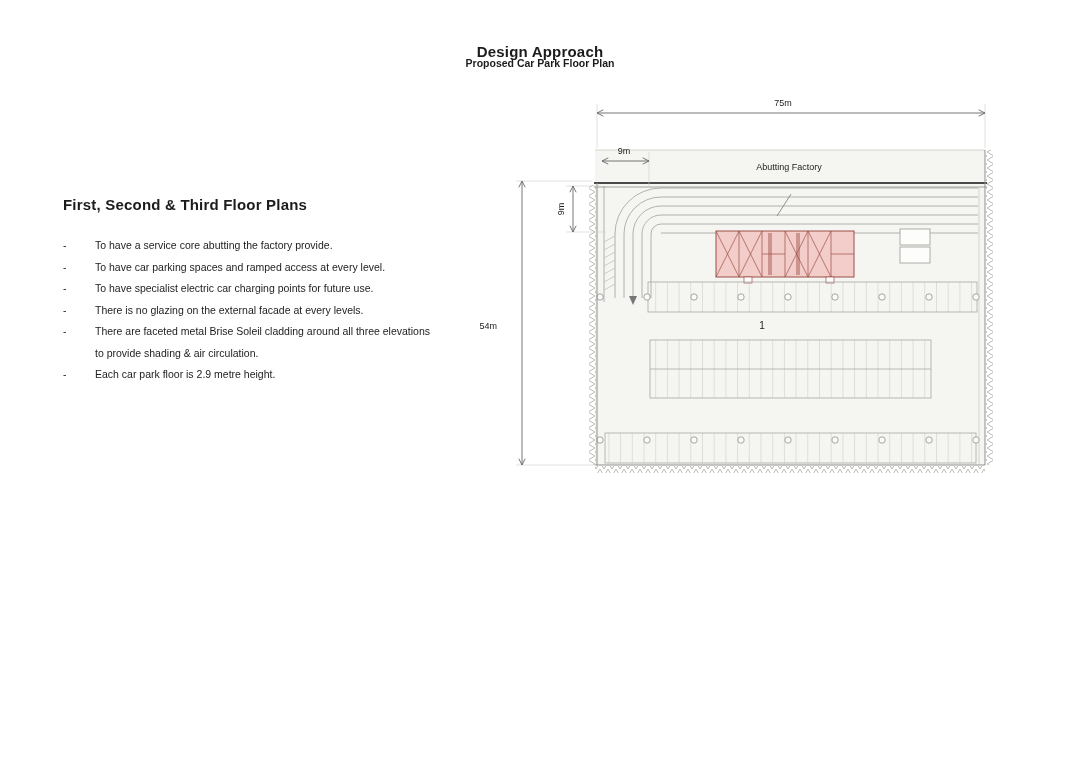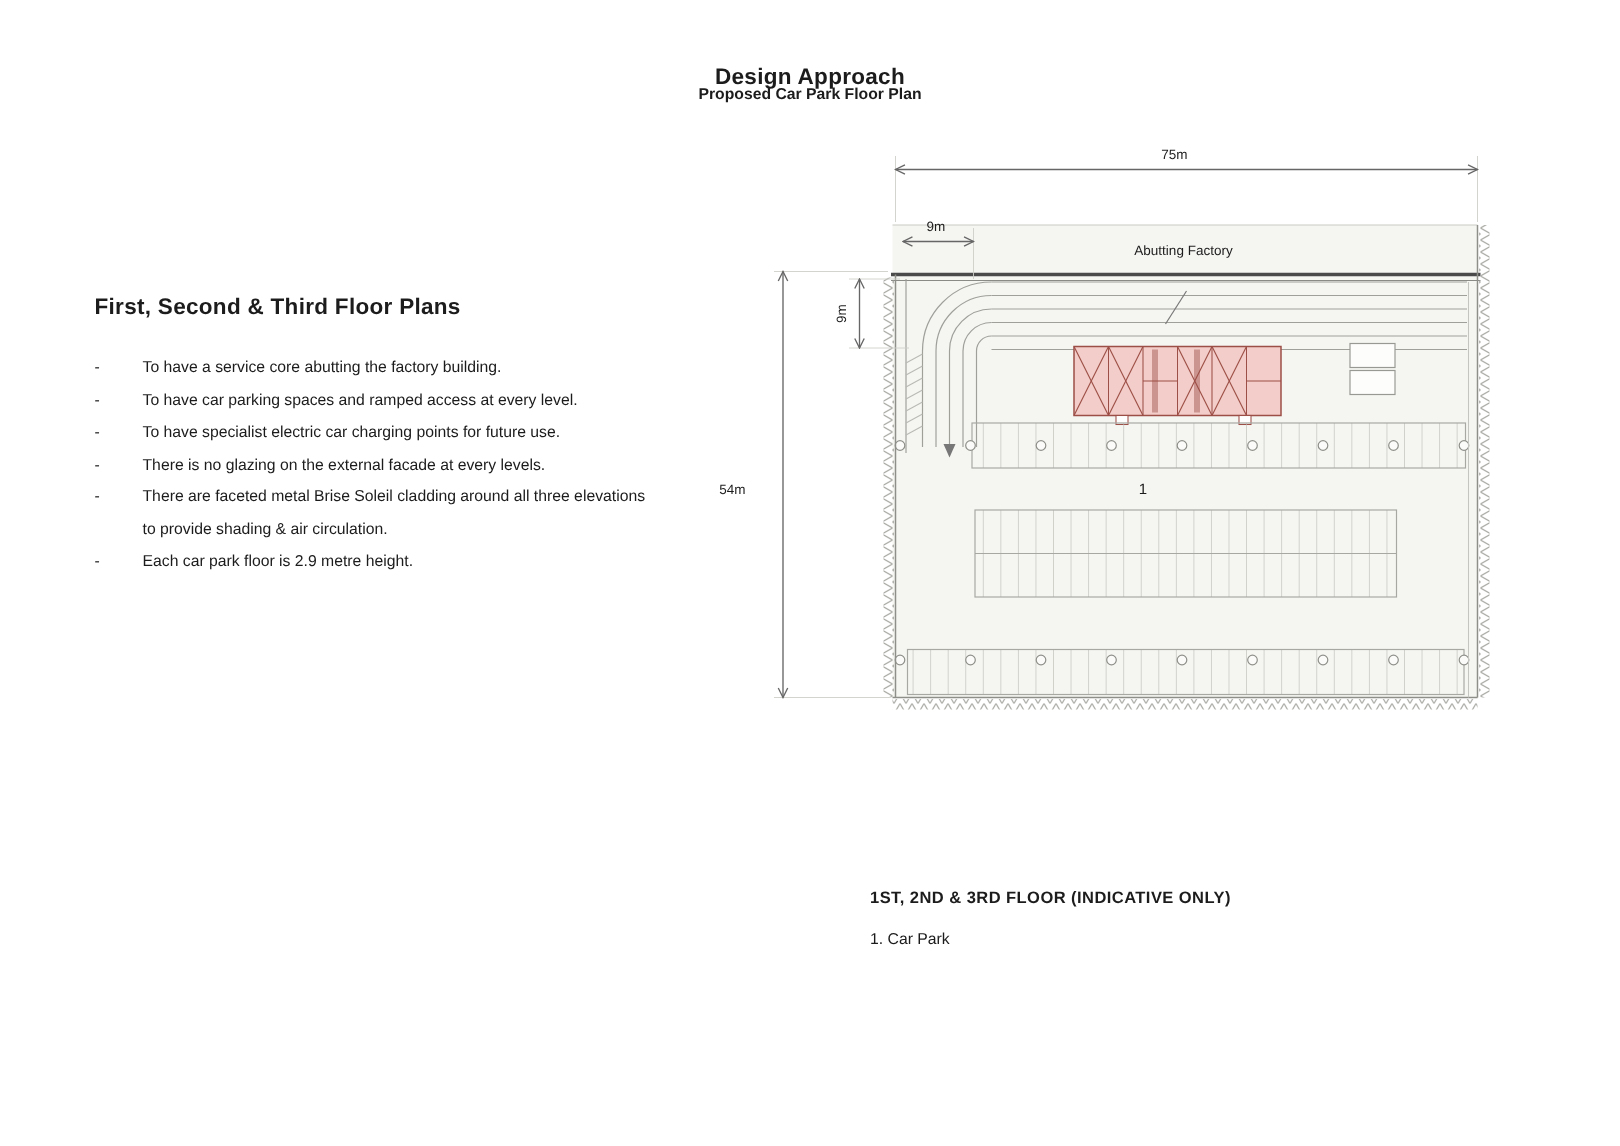--- a/index.html
+++ b/index.html
@@ -33,21 +33,21 @@
 <div class="page">
 
   <div class="title">Design Approach</div>
   <div class="subtitle">Proposed Car Park Floor Plan</div>
 
   <section class="left-panel">
     <h2>First, Second &amp; Third Floor Plans</h2>
     <ul class="bullets">
       <li class="bullet">
         <span class="dash">-</span>
-        <span class="btext">To have a service core abutting the factory building.</span>
+        <span class="btext">To have a service core abutting the factory provide.</span>
       </li>
       <li class="bullet">
         <span class="dash">-</span>
         <span class="btext">To have car parking spaces and ramped access at every level.</span>
       </li>
       <li class="bullet">
         <span class="dash">-</span>
         <span class="btext">To have specialist electric car charging points for future use.</span>
       </li>
       <li class="bullet">
@@ -219,18 +219,14 @@
     </g>
 
     <g>
       <line x1="516" y1="181" x2="592" y2="181" stroke="#cfcfca" stroke-width="0.6"></line>
       <line x1="516" y1="465" x2="593" y2="465" stroke="#cfcfca" stroke-width="0.6"></line>
       <line x1="522" y1="181" x2="522" y2="465" stroke="#666" stroke-width="0.9" marker-start="url(#dimA)" marker-end="url(#dimA)"></line>
       <text x="497" y="329" font-size="9" text-anchor="end">54m</text>
     </g>
   </svg>
 
-  <footer class="caption">
-    <p class="cap-title">1ST, 2ND &amp; 3RD FLOOR (INDICATIVE ONLY)</p>
-    <p class="cap-legend">1. Car Park</p>
-  </footer>
 
 </div>
 
 </body></html>

